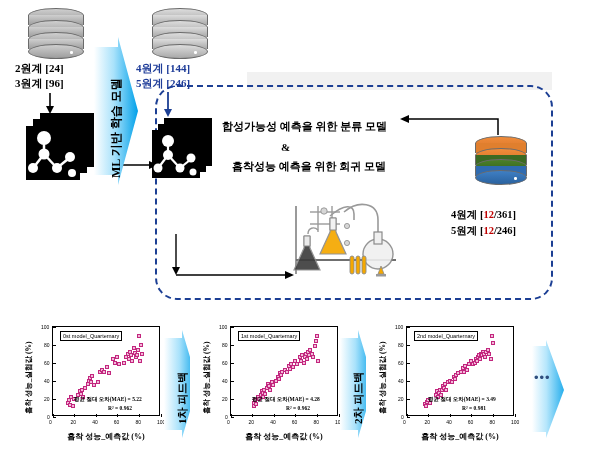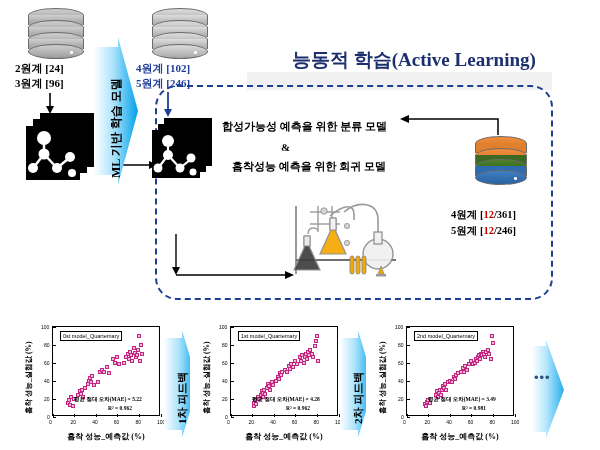--- a/index.html
+++ b/index.html
@@ -110,21 +110,20 @@
     position:absolute; color:#2f4f7f; font-size:13px; letter-spacing:1px;
     font-family:"Liberation Sans",sans-serif;
   }
 </style>
 </head>
 <body>
 
 <div id="stage">
 
   <div class="title-shade" style="left:247px; top:72px; width:305px; height:18px;"></div>
-  <div class="abs title-main" style="left:292px; top:47px;">능동적 학습(Active Learning)</div>
 
   <div class="dashed-box" style="left:155px; top:85px; width:398px; height:215px;"></div>
 
   <div class="db" style="left:28px; top:8px; width:56px; height:52px;">
     <div class="disc grey1" style="top:0;"></div>
     <div class="body grey1" style="top:7px;"></div>
     <div class="disc grey1" style="top:12px;"></div>
       <div class="dot" style="top:19px;"></div>
     <div class="body grey1" style="top:19px;"></div>
     <div class="disc grey1" style="top:24px;"></div>
@@ -181,21 +180,21 @@
     <div class="body grey2" style="top:7px;"></div>
     <div class="disc grey2" style="top:12px;"></div>
       <div class="dot" style="top:19px;"></div>
     <div class="body grey2" style="top:19px;"></div>
     <div class="disc grey2" style="top:24px;"></div>
       <div class="dot" style="top:31px;"></div>
     <div class="body grey2" style="top:31px;"></div>
     <div class="disc grey2" style="top:36px;"></div>
       <div class="dot" style="top:43px;"></div>
   </div>
-  <div class="abs lbl blue-lbl" style="left:136px; top:62px; font-size:11px;">4원계 [102]</div>
+  <div class="abs lbl blue-lbl" style="left:136px; top:62px; font-size:11px;">4원계 [144]</div>
   <div class="abs lbl blue-lbl" style="left:136px; top:77px; font-size:11px;">5원계 [246]</div>
 
   <svg class="abs" style="left:160px; top:92px;" width="16" height="26">
     <line x1="8" y1="0" x2="8" y2="18" stroke="#1c3f94" stroke-width="1.8"></line>
     <polygon points="8,25 4,17 12,17" fill="#1c3f94"></polygon>
   </svg>
 
   <div class="tile-stack" style="left:152px; top:118px; width:62px; height:64px;">
     <div class="tile" style="left:12px; top:0; width:48px; height:48px;"></div>
     <div class="tile" style="left:6px; top:6px; width:48px; height:48px;"></div>

